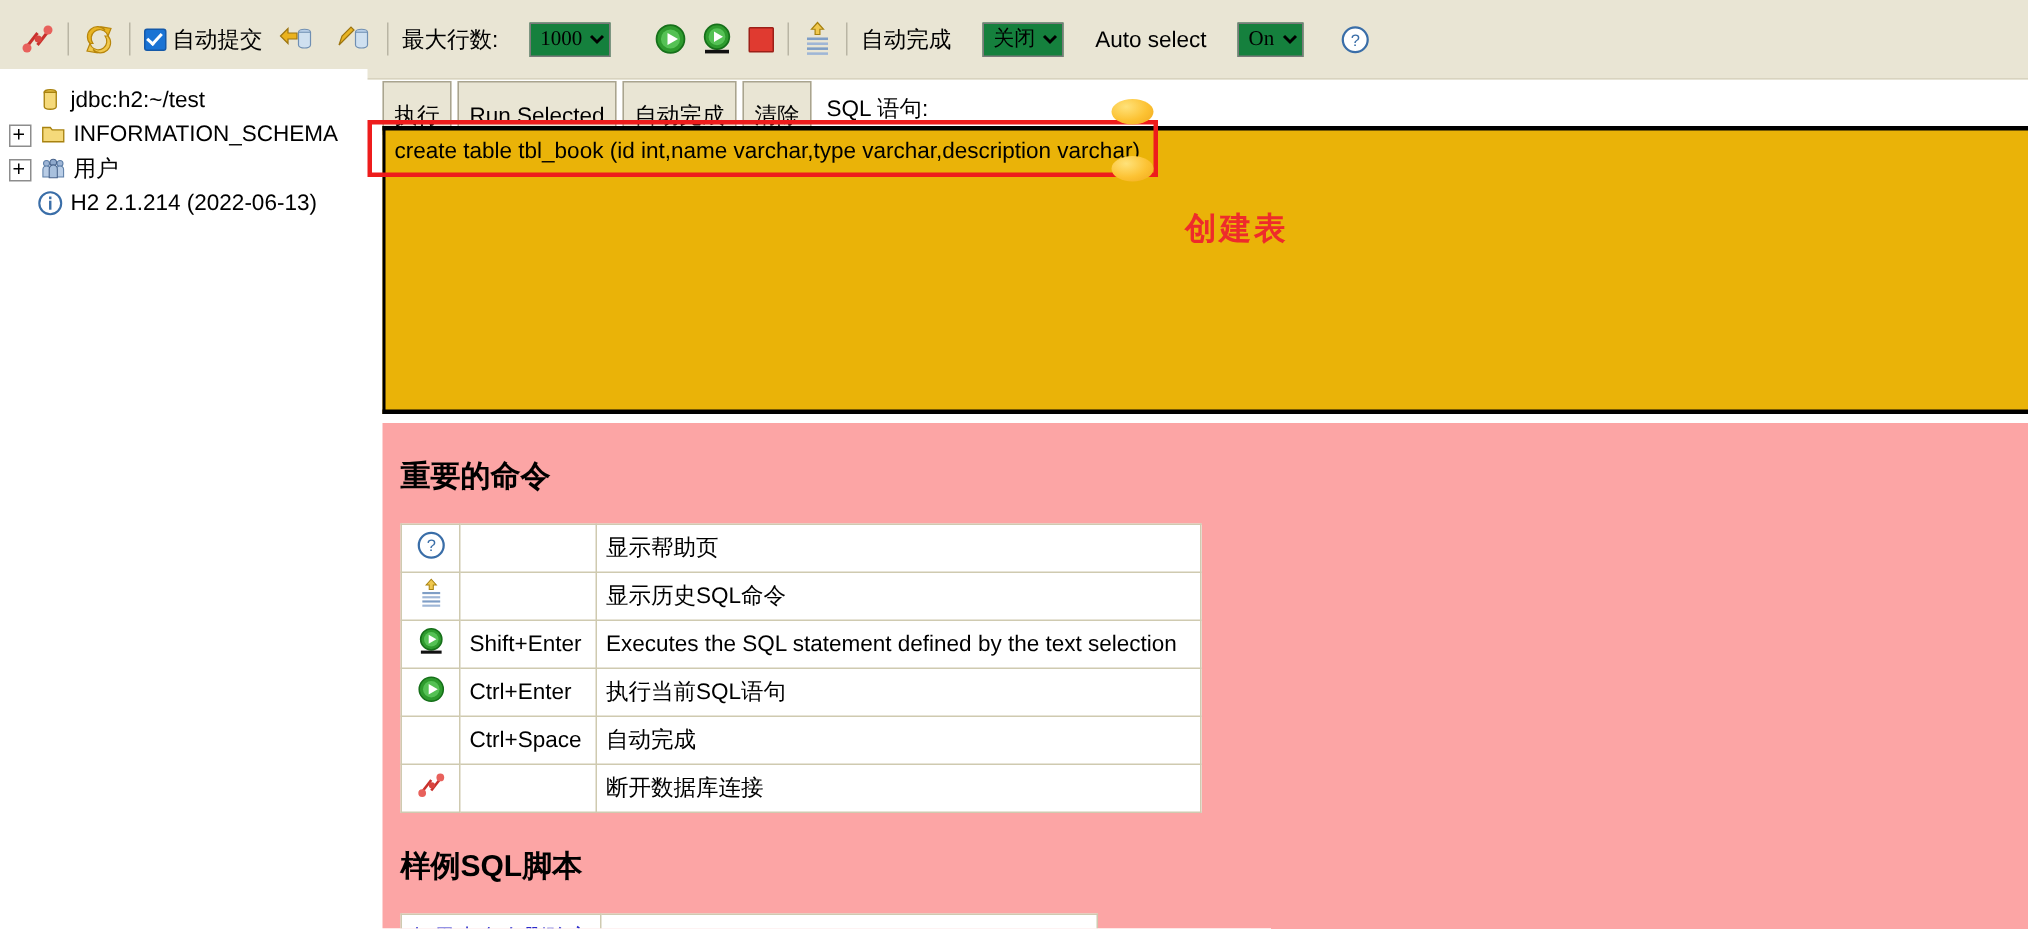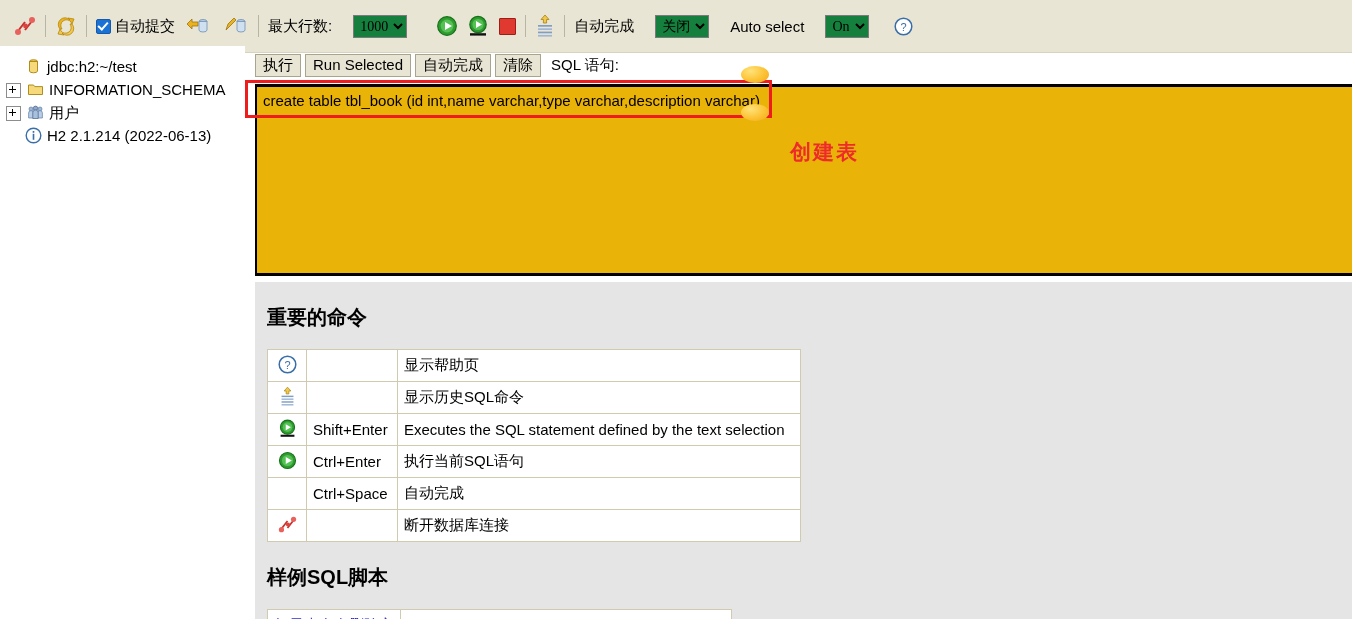--- a/index.html
+++ b/index.html
@@ -93,21 +93,21 @@
   .editor-head {
     position: absolute; left: 255px; top: 54px;
     display: flex; align-items: center; gap: 4px;
     font-size: 15px;
   }
   .btn {
     font-family: "Liberation Sans", sans-serif;
     font-size: 15px;
     background: #e9e5d4;
     border: 1px solid #a9a48f;
-    padding: 1px 7px 2px 7px;
+    padding: 14px 7px 2px 7px;
     color: #000; cursor: pointer;
     line-height: 18px;
   }
   .editor-caption { margin-left: 6px; }
 
   .sql-box {
     position: absolute; left: 255px; top: 84px;
     width: 1097px; height: 192px;
     background: #eab308;
     border-top: 3px solid #000;
@@ -141,21 +141,21 @@
   .anno-text {
     position: absolute; left: 790px; top: 138px;
     color: #ee2b2b; font-size: 21px; font-weight: bold;
     letter-spacing: 2px;
   }
 
   
   .help-panel {
     position: absolute; left: 255px; top: 282px;
     width: 1097px; height: 337px;
-    background: #e5e5e5;
+    background: #fca5a5;
     box-sizing: border-box;
     padding: 22px 0 0 12px;
     overflow: hidden;
   }
   .h-title {
     font-size: 20px; font-weight: bold; color: #000;
     margin: 0 0 18px 0;
   }
   .h-title.second { margin-top: 22px; }
 

